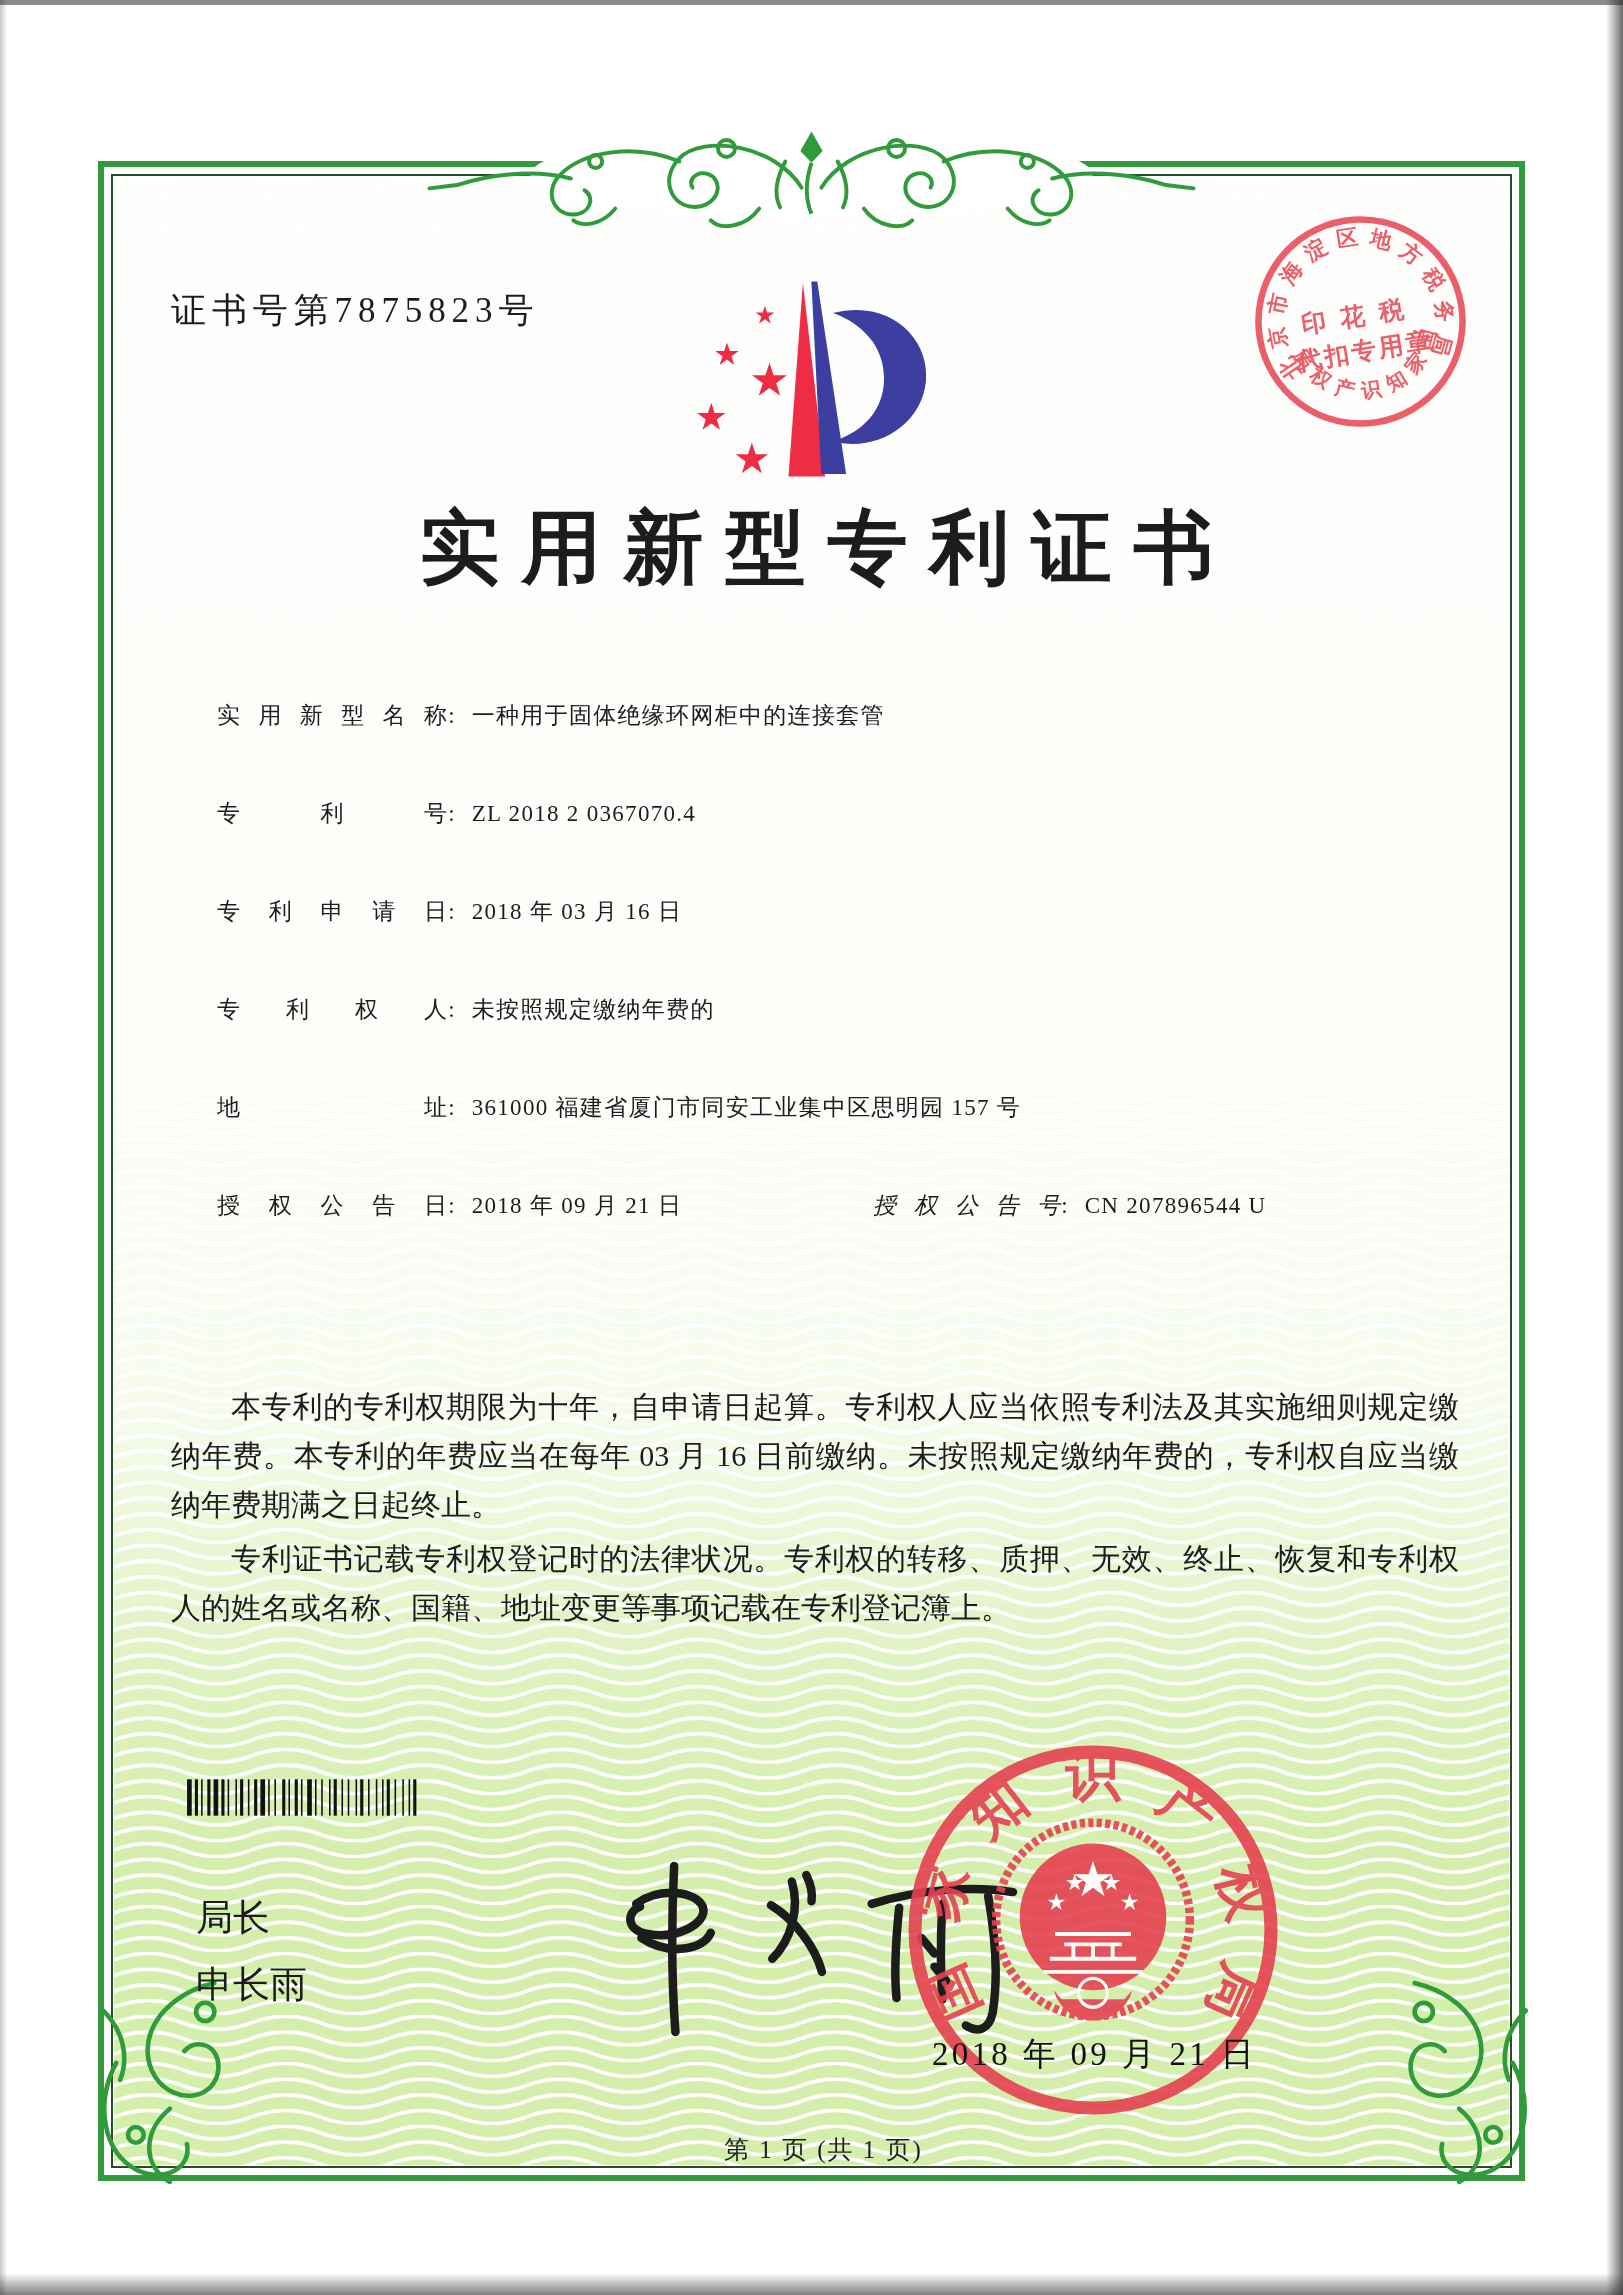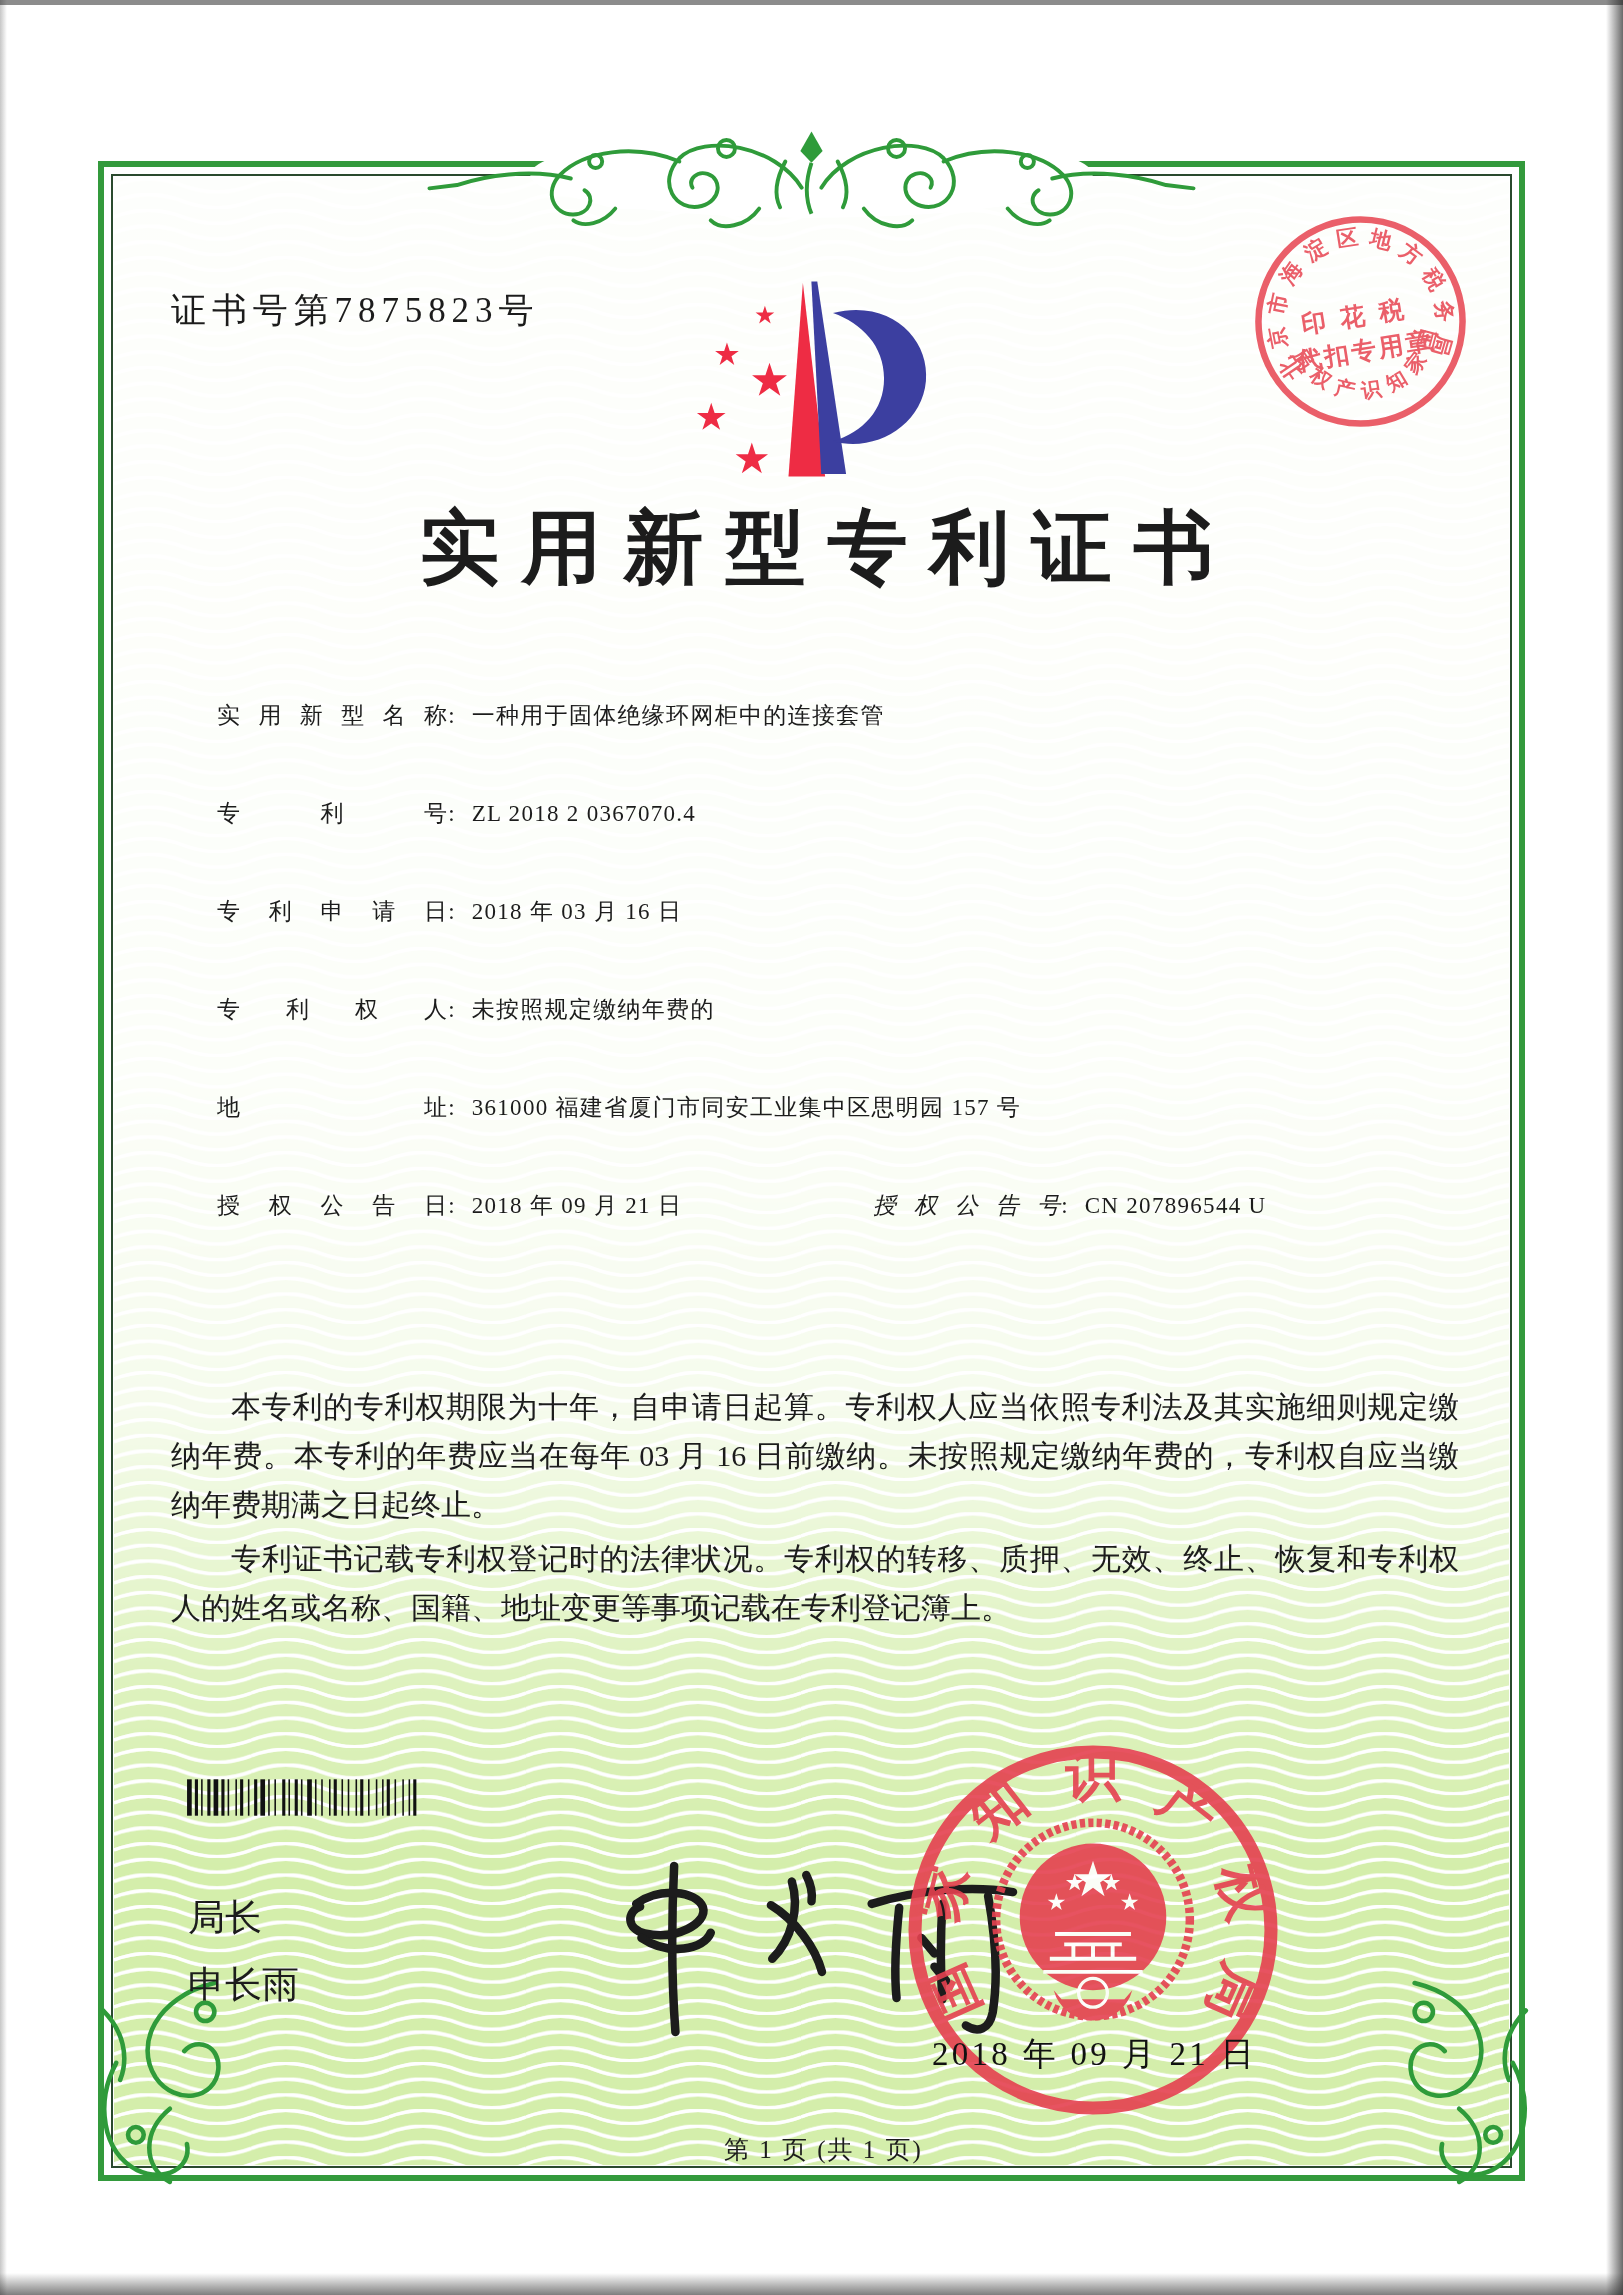--- a/index.html
+++ b/index.html
@@ -40,21 +40,21 @@
   .fcolon{display:inline-block;margin:0 17px 0 1.3px;}
   .fvalue{letter-spacing:1.3px;}
   .grant-no-group{position:absolute;left:656px;top:0;height:98px;line-height:98px;}
   .flabel2{display:inline-block;width:187px;text-align:justify;text-align-last:justify;vertical-align:top;font-style:italic;}
 
   .paras{left:171px;top:1382px;width:1288px;z-index:4;font-size:30px;line-height:49px;text-align:justify;}
   .paras p{margin:0 0 5.2px 0;text-indent:2em;}
 
   .barcode{left:185px;top:1778px;z-index:4;}
 
-  .director{left:188px;top:1884px;z-index:4;font-size:37px;line-height:67px;}
+  .director{left:196px;top:1884px;z-index:4;font-size:37px;line-height:67px;}
   .signature{left:576px;top:1841px;z-index:4;}
 
   .seal{left:898px;top:1735px;z-index:5;opacity:.9;}
   .seal-date{left:898px;top:2032px;width:393px;text-align:center;font-size:33px;letter-spacing:3.3px;z-index:6;color:#111;}
 
   .footer{left:12px;top:2133px;width:1623px;text-align:center;font-size:25px;letter-spacing:2px;z-index:4;}
 
   .seal-char{font-weight:700;}
   svg text{font-family:"Liberation Serif","DejaVu Serif",serif;}
 </style>

